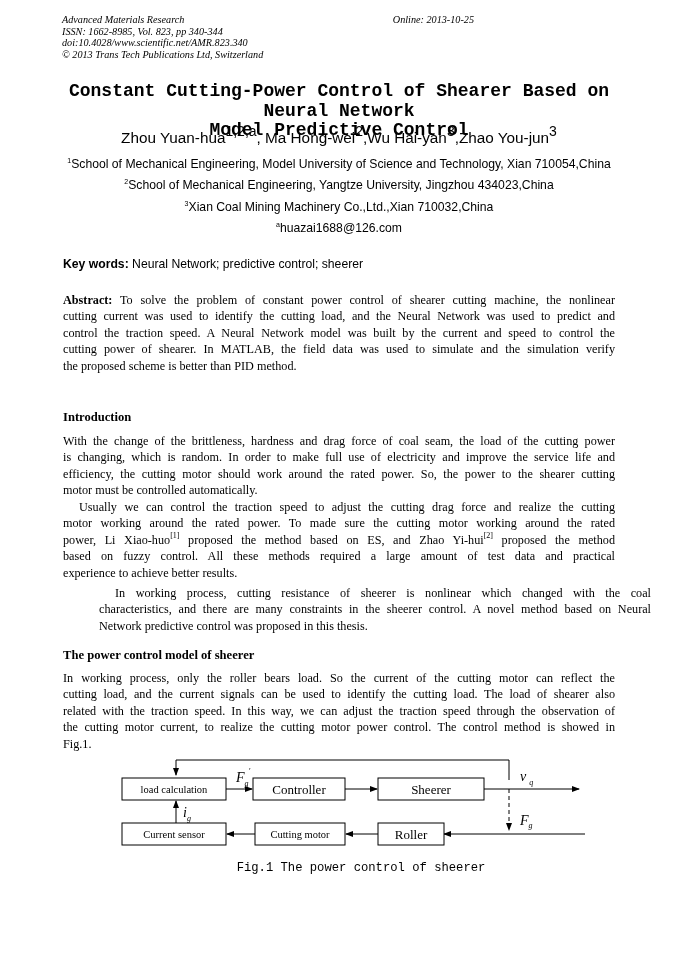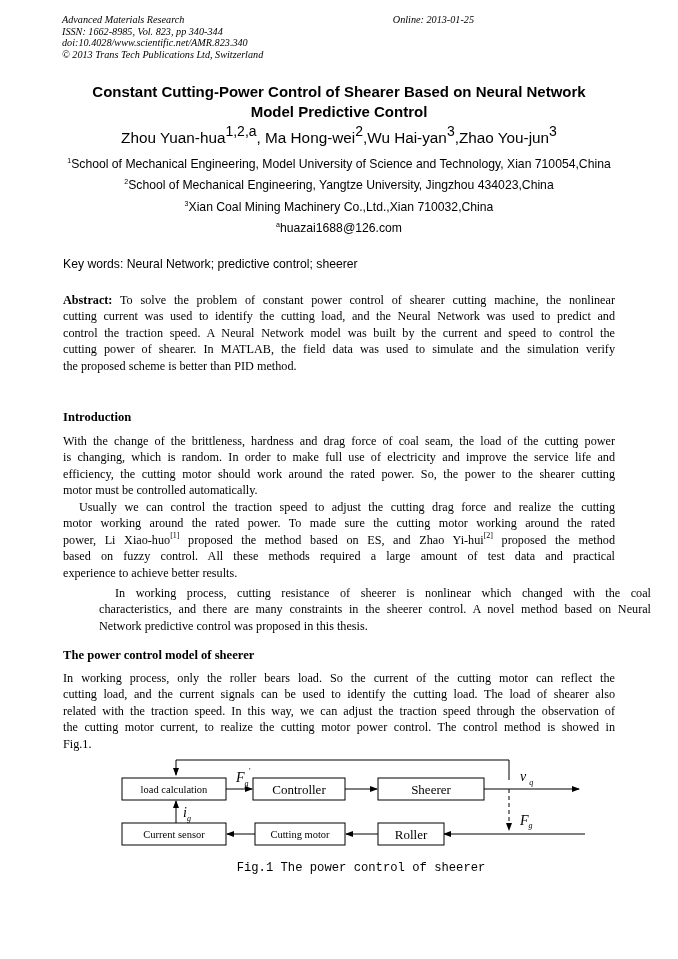--- a/index.html
+++ b/index.html
@@ -1,27 +1,27 @@
 <!DOCTYPE html>
 <html><head>
 <meta charset="utf-8">
 <style>
   html, body { margin: 0; padding: 0; background: #ffffff; }
   body { width: 678px; height: 959px; position: relative; overflow: hidden; color: #000; }
   .page { position: absolute; left: 0; top: 0; width: 536px; height: 959px; }
   .hdr-left { position: absolute; left: 62px; top: 14px; font-family: "Liberation Serif", serif; font-style: italic; font-size: 10.2px; line-height: 11.5px; }
   .hdr-left div { white-space: nowrap; }
   .hdr-right { position: absolute; right: 62px; top: 14px; font-family: "Liberation Serif", serif; font-style: italic; font-size: 10.2px; line-height: 11.5px; }
-  .title { position: absolute; left: 40px; width: 598px; top: 82px; text-align: center; font-family: Liberation Sans, sans-serif; font-weight: bold; font-size: 15px; line-height: 19.5px; }
+  .title { position: absolute; left: 40px; width: 598px; top: 82px; text-align: center; font-family: Liberation Mono, monospace; font-weight: bold; font-size: 18px; line-height: 19.5px; }
   .authors { position: absolute; left: 40px; width: 598px; top: 128px; text-align: center; font-family: "Liberation Sans", sans-serif; font-size: 15.3px; line-height: 20px; }
   .authors sup, .aff sup { font-size: 14px; vertical-align: 7px; line-height: 0; }
   .aff { position: absolute; left: 20px; width: 638px; text-align: center; font-family: "Liberation Sans", sans-serif; font-size: 12.2px; line-height: 15px; white-space: nowrap; }
   .aff sup { font-size: 7px; vertical-align: 5px; }
   .keywords { position: absolute; left: 63px; top: 257px; font-family: "Liberation Sans", sans-serif; font-size: 12.2px; line-height: 15px; }
-  .keywords b { font-weight: normal; }
+  .keywords b { font-weight: bold; }
   .para { position: absolute; left: 63px; width: 552px; font-family: "Liberation Serif", serif; font-size: 12.2px; line-height: 16.4px; text-align: justify; }
   .para .ln { display: block; text-align: justify; text-align-last: justify; white-space: nowrap; height: 16.4px; }
   .para .ln.last { text-align-last: left; }
   .para .ind { padding-left: 16px; }
   .para b { font-weight: bold; }
   .para sup { font-size: 8px; vertical-align: 6px; line-height: 0; }
   .sec { position: absolute; left: 63px; font-family: "Liberation Serif", serif; font-weight: bold; font-size: 12.6px; line-height: 15px; }
   .figure { position: absolute; left: 100px; top: 755px; width: 500px; height: 95px; }
   .caption { position: absolute; left: 0; width: 678px; top: 861px; text-align: center; font-family: Liberation Mono, monospace; font-size: 12.2px; line-height: 15px; padding-left: 22px; }
   svg text { font-family: "Liberation Serif", serif; }
@@ -30,21 +30,21 @@
 <body>
 
 <div class="page">
 
   <div class="hdr-left">
     <div>Advanced Materials Research</div>
     <div>ISSN: 1662-8985, Vol. 823, pp 340-344</div>
     <div>doi:10.4028/www.scientific.net/AMR.823.340</div>
     <div>© 2013 Trans Tech Publications Ltd, Switzerland</div>
   </div>
-  <div class="hdr-right">Online: 2013-01-25</div>
+  <div class="hdr-right">Online: 2013-10-25</div>
 
   <div class="title">
     <div>Constant Cutting-Power Control of Shearer Based on Neural Network</div>
     <div>Model Predictive Control</div>
   </div>
 
   <div class="authors"><span>Zhou Yuan-hua</span><sup>1,2,a</sup><span>, </span><span>Ma Hong-wei</span><sup>2</sup><span>,</span><span>Wu Hai-yan</span><sup>3</sup><span>,</span><span>Zhao You-jun</span><sup>3</sup></div>
 
   <div class="aff" style="top:157px;"><sup>1</sup><span>School of Mechanical Engineering, Model University of Science and Technology, Xian 710054,China</span></div>
   <div class="aff" style="top:178px;"><sup>2</sup><span>School of Mechanical Engineering, Yangtze University, Jingzhou 434023,China</span></div>

